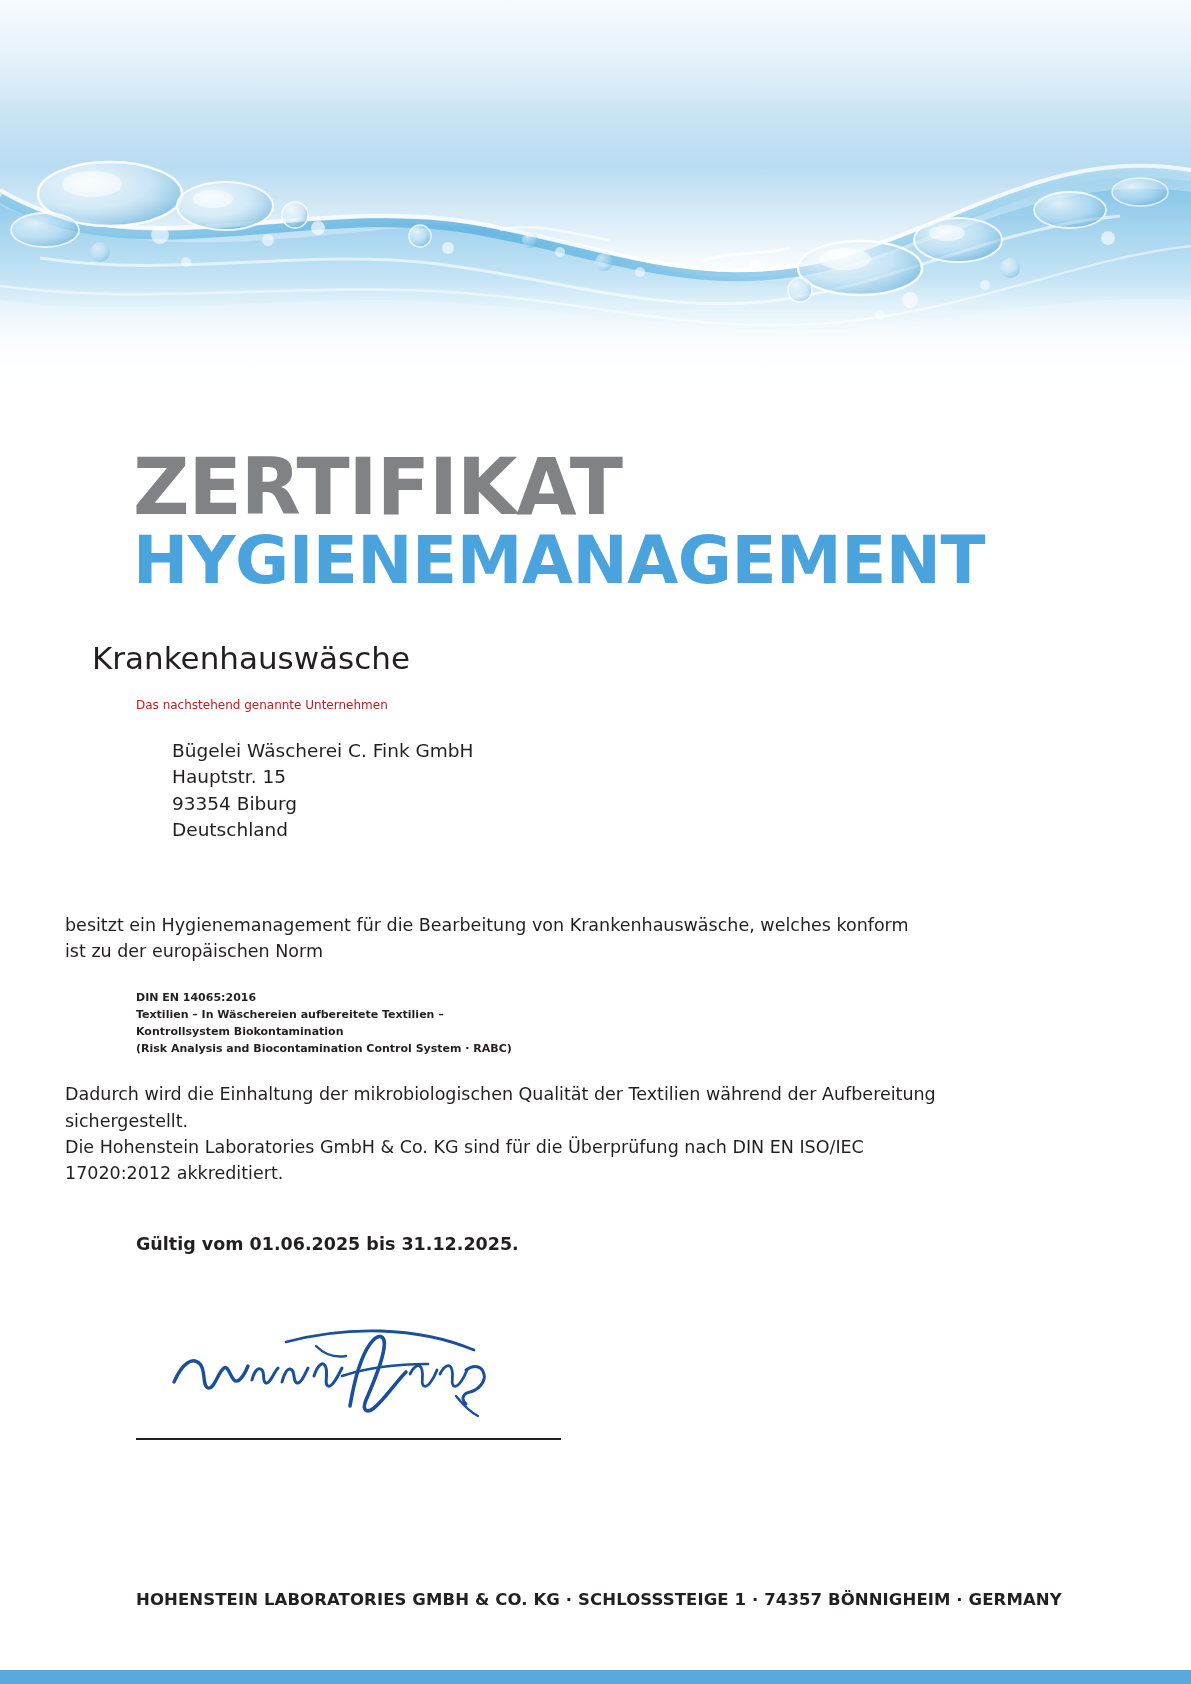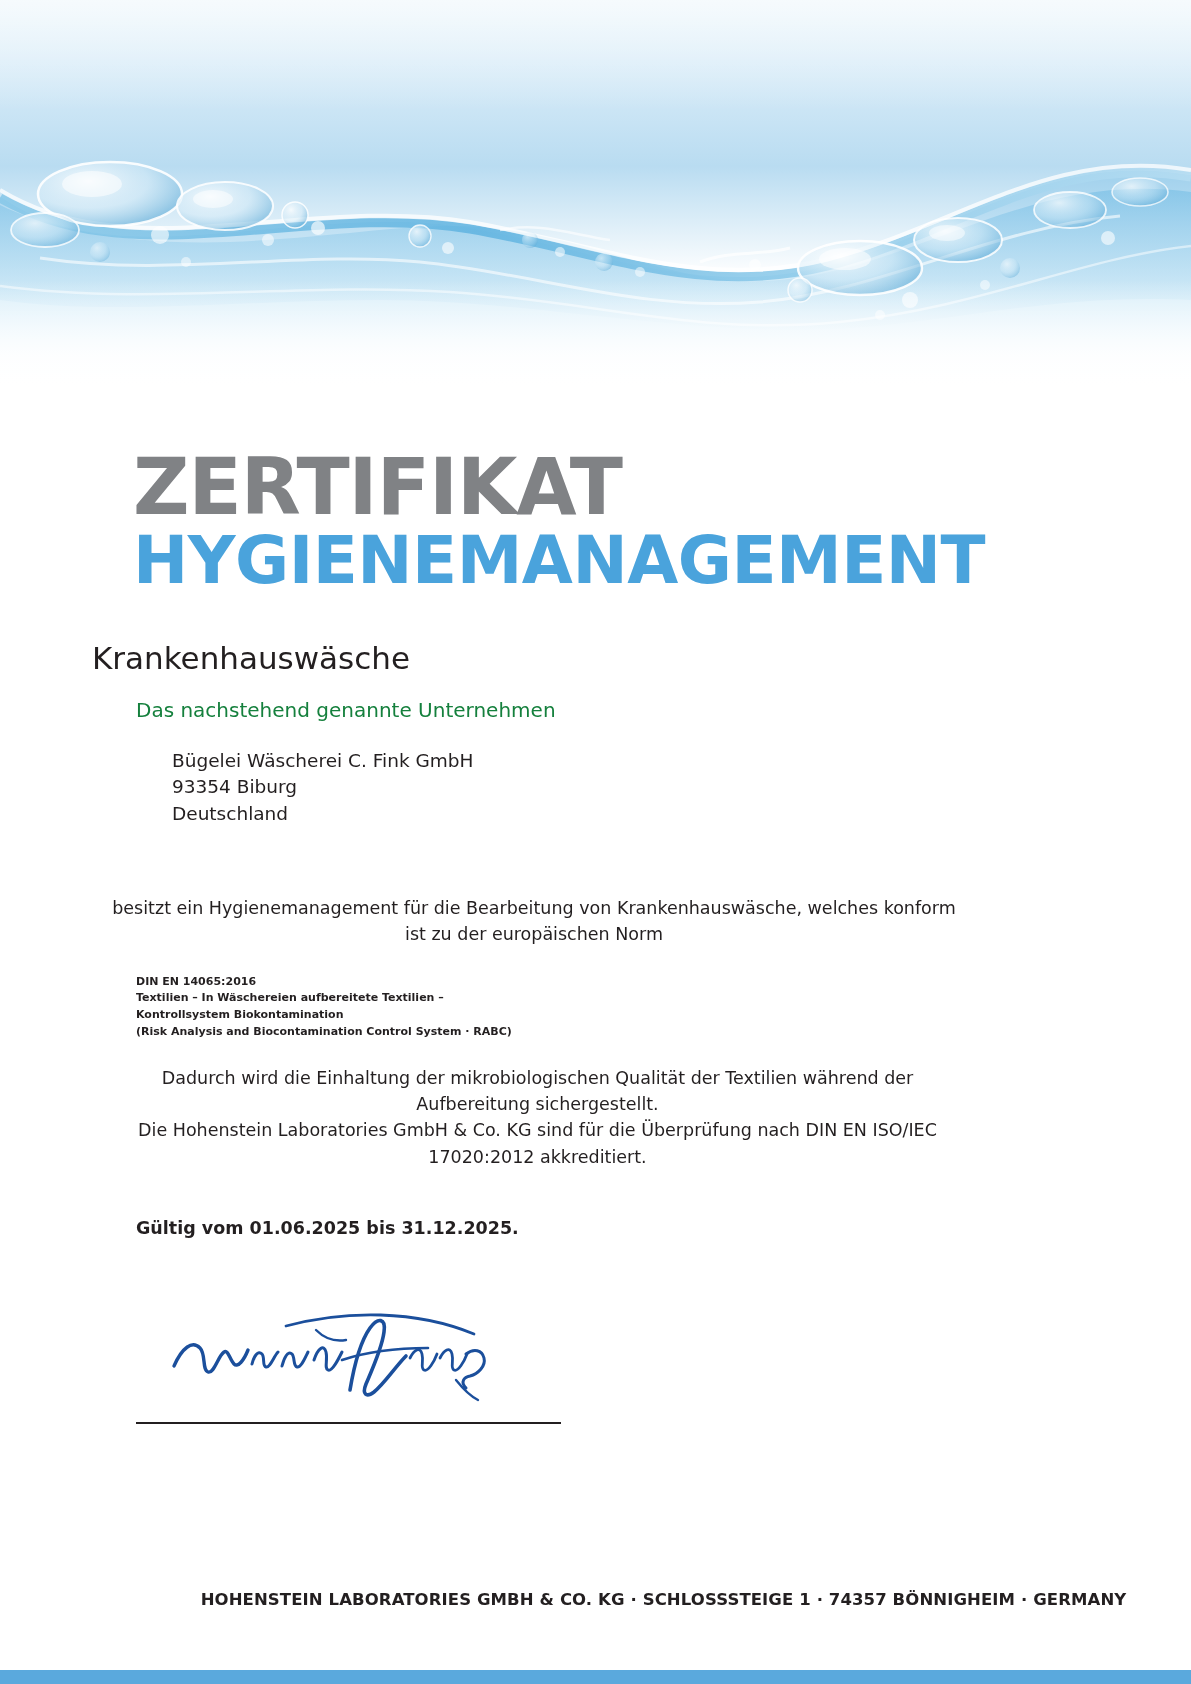--- a/index.html
+++ b/index.html
@@ -70,40 +70,39 @@
     margin-left: 92px;
     margin-top: 46px;
     font-size: 31px;
     color: #231f20;
     font-weight: normal;
   }
 
   .intro {
     margin-left: 136px;
     margin-top: 22px;
-    font-size: 20px;
-    color: #15803d;
+    font-size: 12px;
+    color: #b91c1c;
   }
 
   .company-block {
     margin-left: 172px;
     margin-top: 26px;
     font-size: 18.5px;
     font-weight: normal;
     color: #231f20;
     line-height: 1.43;
   }
 
   .para {
-    margin-left: 104px;
+    margin-left: 65px;
     font-size: 17.5px;
     color: #231f20;
     line-height: 1.5;
     max-width: 860px;
-    text-align: center;
   }
   .para-conform {
     margin-top: 68px;
   }
 
   .norm-block {
     margin-left: 136px;
     margin-top: 26px;
     font-size: 11px;
     font-weight: bold;
@@ -153,21 +152,21 @@
     font-size: 17.5px;
     color: #231f20;
   }
 
   
   .footer {
     position: absolute;
     left: 0;
     top: 1590px;
     width: 1191px;
-    text-align: center;
+    text-align: left;
   }
   .footer-text {
     margin-left: 136px;
     font-size: 16.5px;
     font-weight: bold;
     color: #231f20;
     letter-spacing: 0.1px;
   }
   .footer-bar {
     position: absolute;
@@ -301,20 +300,21 @@
     <div class="title-line1">ZERTIFIKAT</div>
     <div class="title-line2"><span class="title-hygiene">HYGIENE</span><span class="title-management">MANAGEMENT</span></div>
   </div>
 
   <div class="subject">Krankenhauswäsche</div>
 
   <div class="intro">Das nachstehend genannte Unternehmen</div>
 
   <div class="company-block">
     <div>Bügelei Wäscherei C. Fink GmbH</div>
+    <div>Hauptstr. 15</div>
     <div>93354 Biburg</div>
     <div>Deutschland</div>
   </div>
 
   <div class="para para-conform">besitzt ein Hygienemanagement für die Bearbeitung von Krankenhauswäsche, welches konform ist zu der europäischen Norm</div>
 
   <div class="norm-block">
     <div>DIN EN 14065:2016</div>
     <div>Textilien – In Wäschereien aufbereitete Textilien –</div>
     <div>Kontrollsystem Biokontamination</div>

